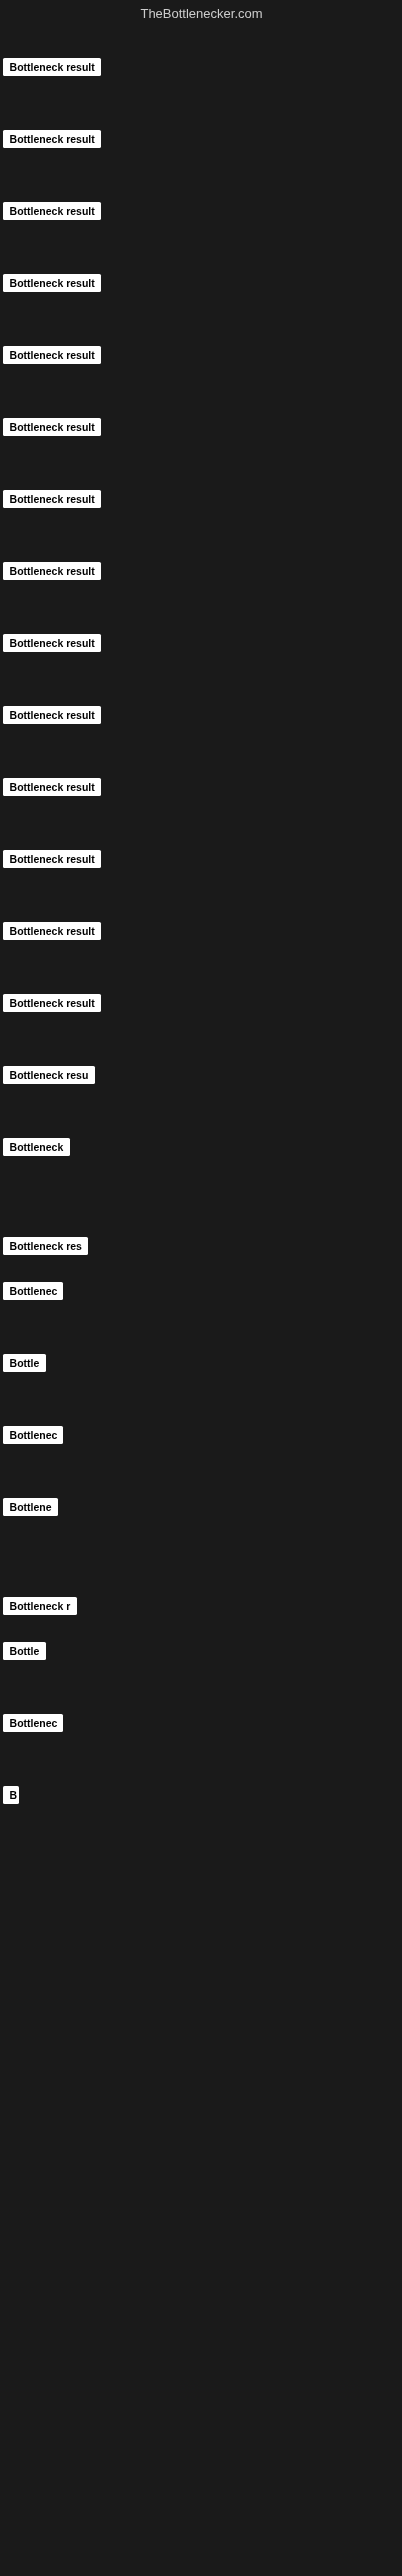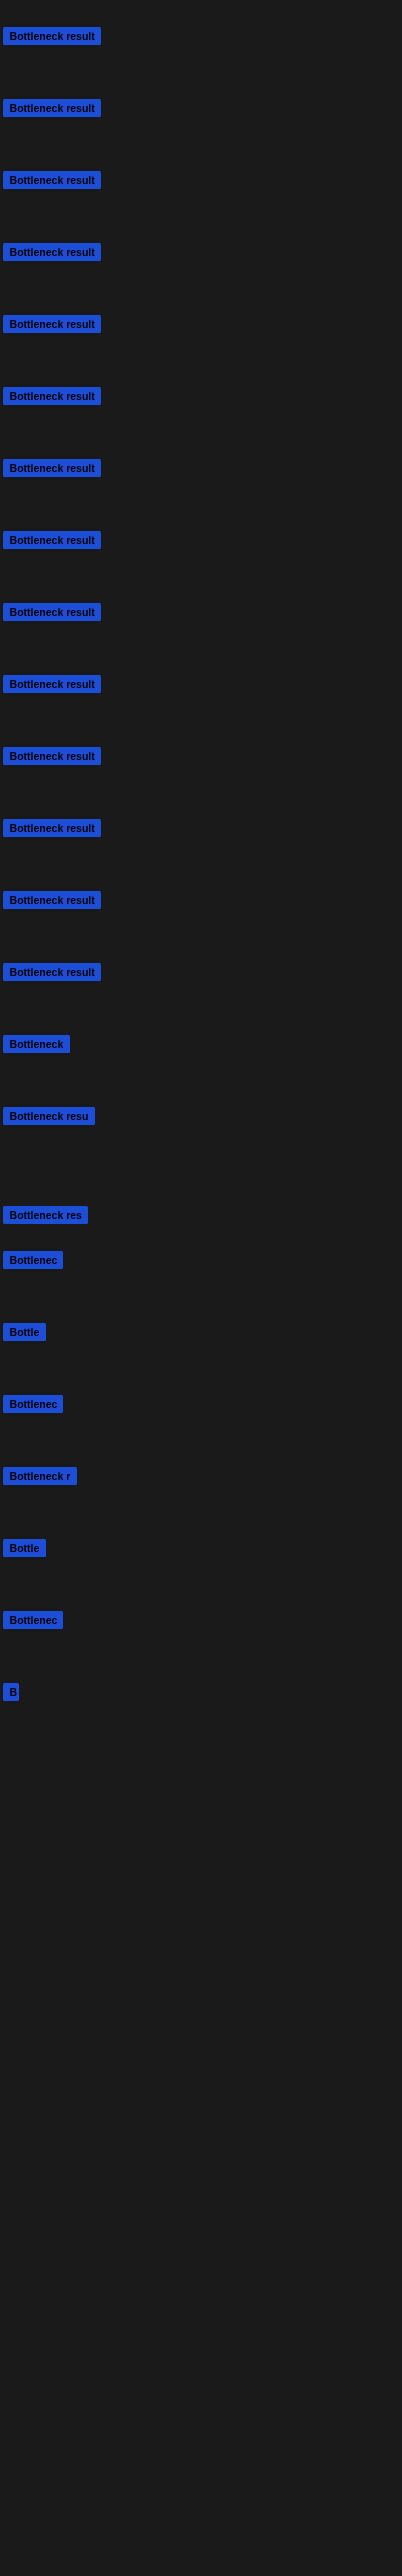--- a/index.html
+++ b/index.html
@@ -19,21 +19,21 @@
     .site-title {
       text-align: center;
       color: #cccccc;
       font-size: 13px;
       padding: 6.4px 0 9.7px 0;
       font-weight: normal;
     }
 
     .bottleneck-label {
       display: inline-block;
-      background-color: #1d4ed8;
+      background-color: #ffffff;
       color: #000000;
       font-size: 10.5px;
       font-weight: bold;
       padding: 3.2px 6.4px;
       border-radius: 1.6px;
       white-space: nowrap;
       overflow: hidden;
     }
 
     .items-container {
@@ -43,20 +43,21 @@
     .row-spacing {
       height: 44px;
       display: flex;
       align-items: center;
     }
   </style>
 </head>
 <body>
 
 <div>
+  <h1 class="site-title">TheBottlenecker.com</h1>
   <div class="items-container" id="items-container">
   <div class="row-spacing" style="height: 72px; display: flex; align-items: center;">
         <span class="bottleneck-label" style="max-width: 113px; font-size: 10.5px;">Bottleneck result</span>
       </div>
       <div class="row-spacing" style="height: 72px; display: flex; align-items: center;">
         <span class="bottleneck-label" style="max-width: 113px; font-size: 10.5px;">Bottleneck result</span>
       </div>
       <div class="row-spacing" style="height: 72px; display: flex; align-items: center;">
         <span class="bottleneck-label" style="max-width: 113px; font-size: 10.5px;">Bottleneck result</span>
       </div>
@@ -87,38 +88,41 @@
       <div class="row-spacing" style="height: 72px; display: flex; align-items: center;">
         <span class="bottleneck-label" style="max-width: 113px; font-size: 10.5px;">Bottleneck result</span>
       </div>
       <div class="row-spacing" style="height: 72px; display: flex; align-items: center;">
         <span class="bottleneck-label" style="max-width: 113px; font-size: 10.5px;">Bottleneck result</span>
       </div>
       <div class="row-spacing" style="height: 72px; display: flex; align-items: center;">
         <span class="bottleneck-label" style="max-width: 113px; font-size: 10.5px;">Bottleneck result</span>
       </div>
       <div class="row-spacing" style="height: 72px; display: flex; align-items: center;">
-        <span class="bottleneck-label" style="max-width: 68px; font-size: 10.5px;">Bottleneck</span>
+        <span class="bottleneck-label" style="max-width: 95px; font-size: 10.5px;">Bottleneck resu</span>
       </div>
       <div class="row-spacing" style="height: 72px; display: flex; align-items: center;">
-        <span class="bottleneck-label" style="max-width: 95px; font-size: 10.5px;">Bottleneck resu</span>
+        <span class="bottleneck-label" style="max-width: 68px; font-size: 10.5px;">Bottleneck</span>
       </div>
       <div class="row-spacing" style="height: 72px; display: flex; align-items: flex-end;">
         <span class="bottleneck-label" style="max-width: 85px; font-size: 10.5px;">Bottleneck res</span>
       </div>
       <div class="row-spacing" style="height: 72px; display: flex; align-items: center;">
         <span class="bottleneck-label" style="max-width: 60px; font-size: 10.5px;">Bottlenec</span>
       </div>
       <div class="row-spacing" style="height: 72px; display: flex; align-items: center;">
         <span class="bottleneck-label" style="max-width: 44px; font-size: 10.5px;">Bottle</span>
       </div>
       <div class="row-spacing" style="height: 72px; display: flex; align-items: center;">
         <span class="bottleneck-label" style="max-width: 60px; font-size: 10.5px;">Bottlenec</span>
       </div>
       <div class="row-spacing" style="height: 72px; display: flex; align-items: center;">
+        <span class="bottleneck-label" style="max-width: 55px; font-size: 10.5px;">Bottlene</span>
+      </div>
+      <div class="row-spacing" style="height: 72px; display: flex; align-items: flex-end;">
         <span class="bottleneck-label" style="max-width: 74px; font-size: 10.5px;">Bottleneck r</span>
       </div>
       <div class="row-spacing" style="height: 72px; display: flex; align-items: center;">
         <span class="bottleneck-label" style="max-width: 44px; font-size: 10.5px;">Bottle</span>
       </div>
       <div class="row-spacing" style="height: 72px; display: flex; align-items: center;">
         <span class="bottleneck-label" style="max-width: 60px; font-size: 10.5px;">Bottlenec</span>
       </div>
       <div class="row-spacing" style="height: 72px; display: flex; align-items: center;">
         <span class="bottleneck-label" style="max-width: 16px; font-size: 10.5px;">B</span>

